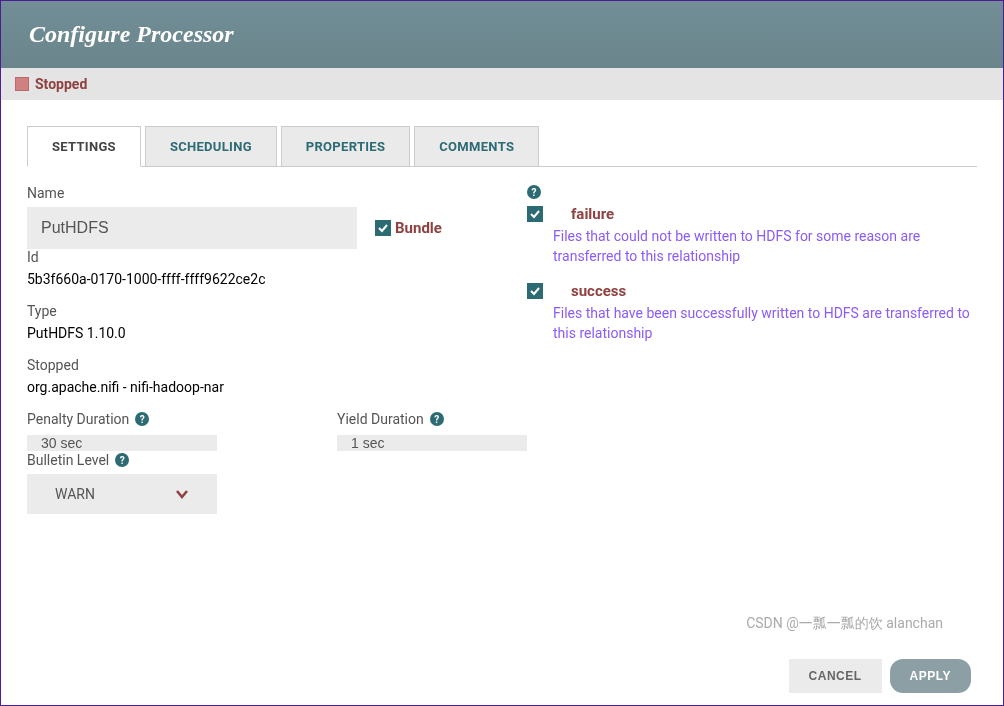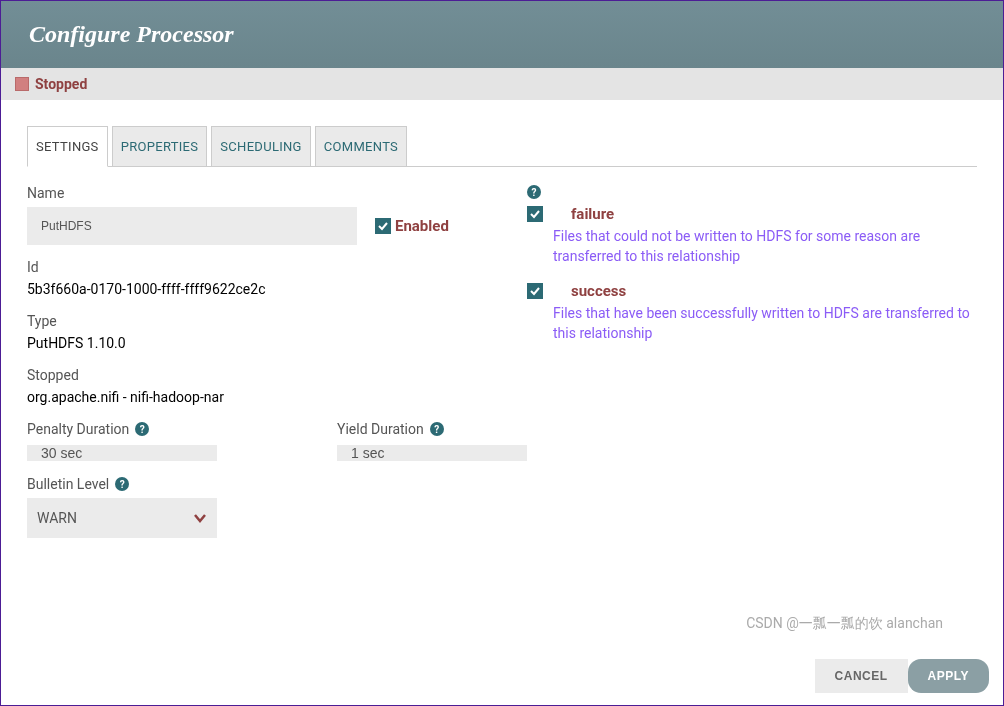--- a/index.html
+++ b/index.html
@@ -50,23 +50,23 @@
       flex: 1;
       background: #fff;
       padding: 26px 26px 0 26px;
       position: relative;
     }
     .tabs {
       display: flex;
       border-bottom: 1px solid #ccc;
     }
     .tab {
-      padding: 12px 8px;
+      padding: 12px 24px;
       font-size: 13px;
-      font-weight: normal;
+      font-weight: bold;
       color: #2c6a74;
       background: #eaeaea;
       border: 1px solid #ccc;
       border-bottom: none;
       cursor: pointer;
       margin-right: 4px;
       letter-spacing: 0.3px;
     }
     .tab.active {
       background: #fff;
@@ -92,21 +92,21 @@
     .field-value {
       color: #000000;
       font-size: 14px;
       margin-bottom: 16px;
     }
     .text-input {
       width: 330px;
       background: #ebebeb;
       border: none;
       padding: 12px 14px;
-      font-size: 12px;
+      font-size: 16px;
       color: #555;
       margin-bottom: 16px;
     }
     .name-row {
       display: flex;
       align-items: center;
       gap: 18px;
     }
     .checkbox {
       width: 16px;
@@ -145,91 +145,92 @@
       width: 190px;
       background: #ebebeb;
       border: none;
       padding: 0 14px;
       font-size: 14px;
       color: #555;
     }
     .select-wrap {
       width: 190px;
       background: #ebebeb;
-      padding: 12px 10px;
+      padding: 12px 28px;
       font-size: 14px;
       display: flex;
       justify-content: space-between;
       align-items: center;
       cursor: pointer;
     }
     .chevron { color: #8f4141; font-size: 14px; }
     .rel-item { margin-bottom: 16px; }
     .rel-header { display: flex; align-items: center; gap: 24px; margin-bottom: 4px; }
     .rel-name { color: #8f4141; font-weight: bold; font-size: 15px; }
     .rel-desc { color: #8b5cf6; font-size: 14px; padding-left: 26px; line-height: 1.4; }
     .dialog-footer {
-      padding: 12px 14px;
+      padding: 12px 32px;
       display: flex;
       justify-content: flex-end;
+      gap: 8px;
       border-top: none;
     }
     .btn {
       padding: 10px 20px;
       font-size: 12px;
       font-weight: bold;
       border: none;
       cursor: pointer;
       letter-spacing: 0.5px;
     }
     .btn-cancel { background: #ebebeb; color: #666; }
     .btn-apply { background: #8b9fa4; color: #fff; border-radius: 13px; }
     .watermark {
       position: absolute;
       bottom: 14px;
       right: 60px;
       color: #aaa;
       font-size: 14px;
       pointer-events: none;
     }
-    .group { margin-bottom: 14px; }
+    .group { }
   </style>
 </head>
 <body>
 
 <div class="dialog">
   <div class="dialog-header">Configure Processor</div>
 
   <div class="status-bar">
     <span class="status-square"></span>
     <span class="status-text">Stopped</span>
   </div>
 
   <div class="dialog-body">
     <div class="tabs">
       <div class="tab active">SETTINGS</div>
+      <div class="tab">SCHEDULING</div>
       <div class="tab">PROPERTIES</div>
-      <div class="tab">SCHEDULING</div>
       <div class="tab">COMMENTS</div>
     </div>
 
     <div class="tab-content">
       <div class="col-left">
 
         <div class="group">
           <div class="field-label">Name</div>
           <div class="name-row">
             <input class="text-input" style="margin-bottom: 0px;" value="PutHDFS">
             <span style="display:inline-flex;align-items:center">
               <span class="checkbox">
                 <svg viewBox="0 0 12 12">
                     <path d="M2 6 L5 9 L10 3" stroke="#fff" stroke-width="2" fill="none"></path>
                   </svg>
               </span>
-              <span class="enabled-label">Enabled</span>
+              <span class="enabled-label">Bundle</span>
             </span>
           </div>
         </div>
 
         <div class="group">
           <div class="field-label">Id</div>
           <div class="field-value">5b3f660a-0170-1000-ffff-ffff9622ce2c</div>
         </div>
 
         <div class="group">

